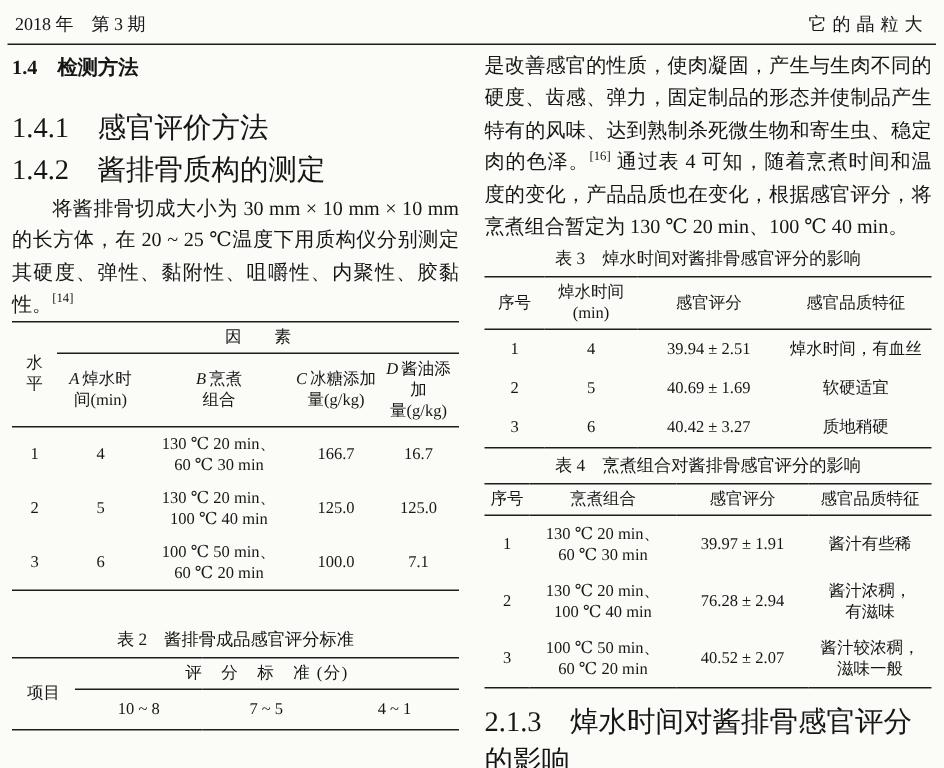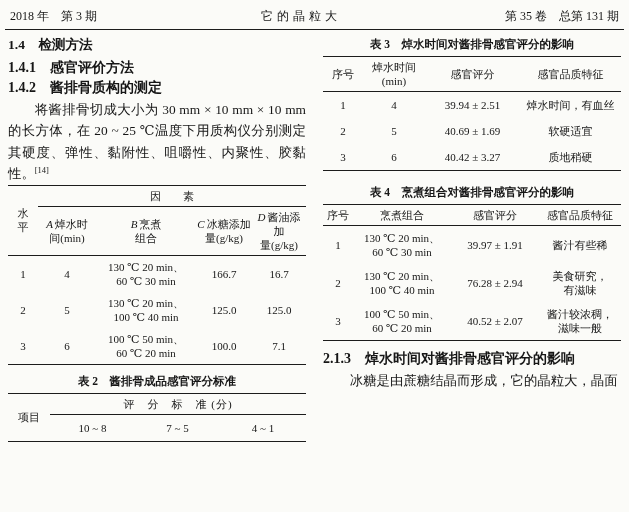--- a/index.html
+++ b/index.html
@@ -11,28 +11,28 @@
   }
   .page-header {
     display: flex; justify-content: space-between; align-items: center;
     font-size: 12px; padding: 8px 10px 4px 10px;
   }
   .page-header .center { letter-spacing: 4px; }
   .header-rule { border: 0; border-top: 1.7px solid #1c1c1c; margin: 0 5px; }
   .columns { display: flex; gap: 17px; padding: 3px 8px 0 8px; }
   .col { width: 298px; min-width: 0; }
 
-  .h-bold { font-size: 13.5px; font-weight: bold; margin: 3px 0 5px 0; }
-  .h-sub  { font-size: 14px; font-weight: bold; margin: 2px 0 2px 0; }
+  .h-bold { font-size: 13.5px; font-weight: bold; margin: 3px 0 18px 0; }
+  .h-sub  { font-size: 19px; font-weight: normal; margin: 2px 0 2px 0; }
   p.body  { font-size: 13.4px; line-height: 21.4px; text-align: justify; margin: 0; }
   .indent { text-indent: 2em; }
   sup.ref { font-size: 8.5px; line-height: 0; }
 
-  .tbl-caption { text-align: center; font-weight: bold; font-size: 11.5px; margin: 6px 0 4px 0; }
-  .cap-gap { margin-top: 9px; }
+  .tbl-caption { text-align: center; font-weight: normal; font-size: 11.5px; margin: 6px 0 4px 0; }
+  .cap-gap { margin-top: 25px; }
   .tbl-caption i { font-style: italic; }
   .tbl-caption sub { font-size: 8px; }
   .tbl-caption sup { font-size: 8px; }
 
   table.tbl {
     width: 100%; border-collapse: collapse; table-layout: fixed;
     font-size: 11px;
     border-top: 1.8px solid #1c1c1c; border-bottom: 1.8px solid #1c1c1c;
   }
   .tbl th, .tbl td {
@@ -46,21 +46,20 @@
   .t3 td { padding-top: 6px; padding-bottom: 6px; }
   .t4 td { padding-top: 5px; padding-bottom: 5px; }
   i.varkey { font-style: italic; margin-right: 2px; }
 </style>
 </head>
 <body>
 
 <header class="page-header">
   <span>2018 年　第 3 期</span>
   <span class="center">它的晶粒大</span>
-  <span>第 35 卷　总第 131 期</span>
 </header>
 <hr class="header-rule">
 
 <div class="columns">
 
   <div class="col">
     <div class="h-bold">1.4　检测方法</div>
     <div class="h-sub">1.4.1　感官评价方法</div>
     <div class="h-sub">1.4.2　酱排骨质构的测定</div>
     <p class="body indent"><span>将酱排骨切成大小为 30 mm × 10 mm × 10 mm 的长方体，在 20 ~ 25 ℃温度下用质构仪分别测定其硬度、弹性、黏附性、咀嚼性、内聚性、胶黏性。</span><sup class="ref">[14]</sup></p>
@@ -132,20 +131,21 @@
       <tr>
         <th style="padding:6px 1px">10 ~ 8</th>
         <th style="padding:6px 1px">7 ~ 5</th>
         <th style="padding:6px 1px">4 ~ 1</th>
       </tr>
     </tbody>
       </table>
   </div>
 
   <div class="col">
+    <p class="body"><span>是改善感官的性质，使肉凝固，产生与生肉不同的硬度、齿感、弹力，固定制品的形态并使制品产生特有的风味、达到熟制杀死微生物和寄生虫、稳定肉的色泽。</span><sup class="ref">[16]</sup><span> 通过表 4 可知，随着烹煮时间和温度的变化，产品品质也在变化，根据感官评分，将烹煮组合暂定为 130 ℃ 20 min、100 ℃ 40 min。</span></p>
 
     <div class="tbl-caption" style="margin-top:4px">表 3　焯水时间对酱排骨感官评分的影响</div>
     <table class="tbl t3">
       <colgroup>
           <col style="width:40px">
           <col style="width:62px">
           <col style="width:95px">
           <col style="width:101px">
         </colgroup>
       <tbody>
@@ -170,21 +170,21 @@
       </tr>
       <tr>
         <td>3</td>
         <td>6</td>
         <td>40.42 ± 3.27</td>
         <td>质地稍硬</td>
       </tr>
     </tbody>
       </table>
 
-    <div class="tbl-caption" style="margin-top:14px">表 4　烹煮组合对酱排骨感官评分的影响</div>
+    <div class="tbl-caption" style="margin-top:4px">表 4　烹煮组合对酱排骨感官评分的影响</div>
     <table class="tbl t4">
       <colgroup>
           <col style="width:30px">
           <col style="width:98px">
           <col style="width:88px">
           <col style="width:82px">
         </colgroup>
       <tbody>
           <tr>
         <th class="rule-b">序号</th>
@@ -197,21 +197,21 @@
         <td class="pre">130 ℃ 20 min、
 60 ℃ 30 min</td>
         <td>39.97 ± 1.91</td>
         <td class="pre">酱汁有些稀</td>
       </tr>
       <tr>
         <td>2</td>
         <td class="pre">130 ℃ 20 min、
 100 ℃ 40 min</td>
         <td>76.28 ± 2.94</td>
-        <td class="pre">美食研究，
+        <td class="pre">酱汁浓稠，
 有滋味</td>
       </tr>
       <tr>
         <td>3</td>
         <td class="pre">100 ℃ 50 min、
 60 ℃ 20 min</td>
         <td>40.52 ± 2.07</td>
         <td class="pre">酱汁较浓稠，
 滋味一般</td>
       </tr>

